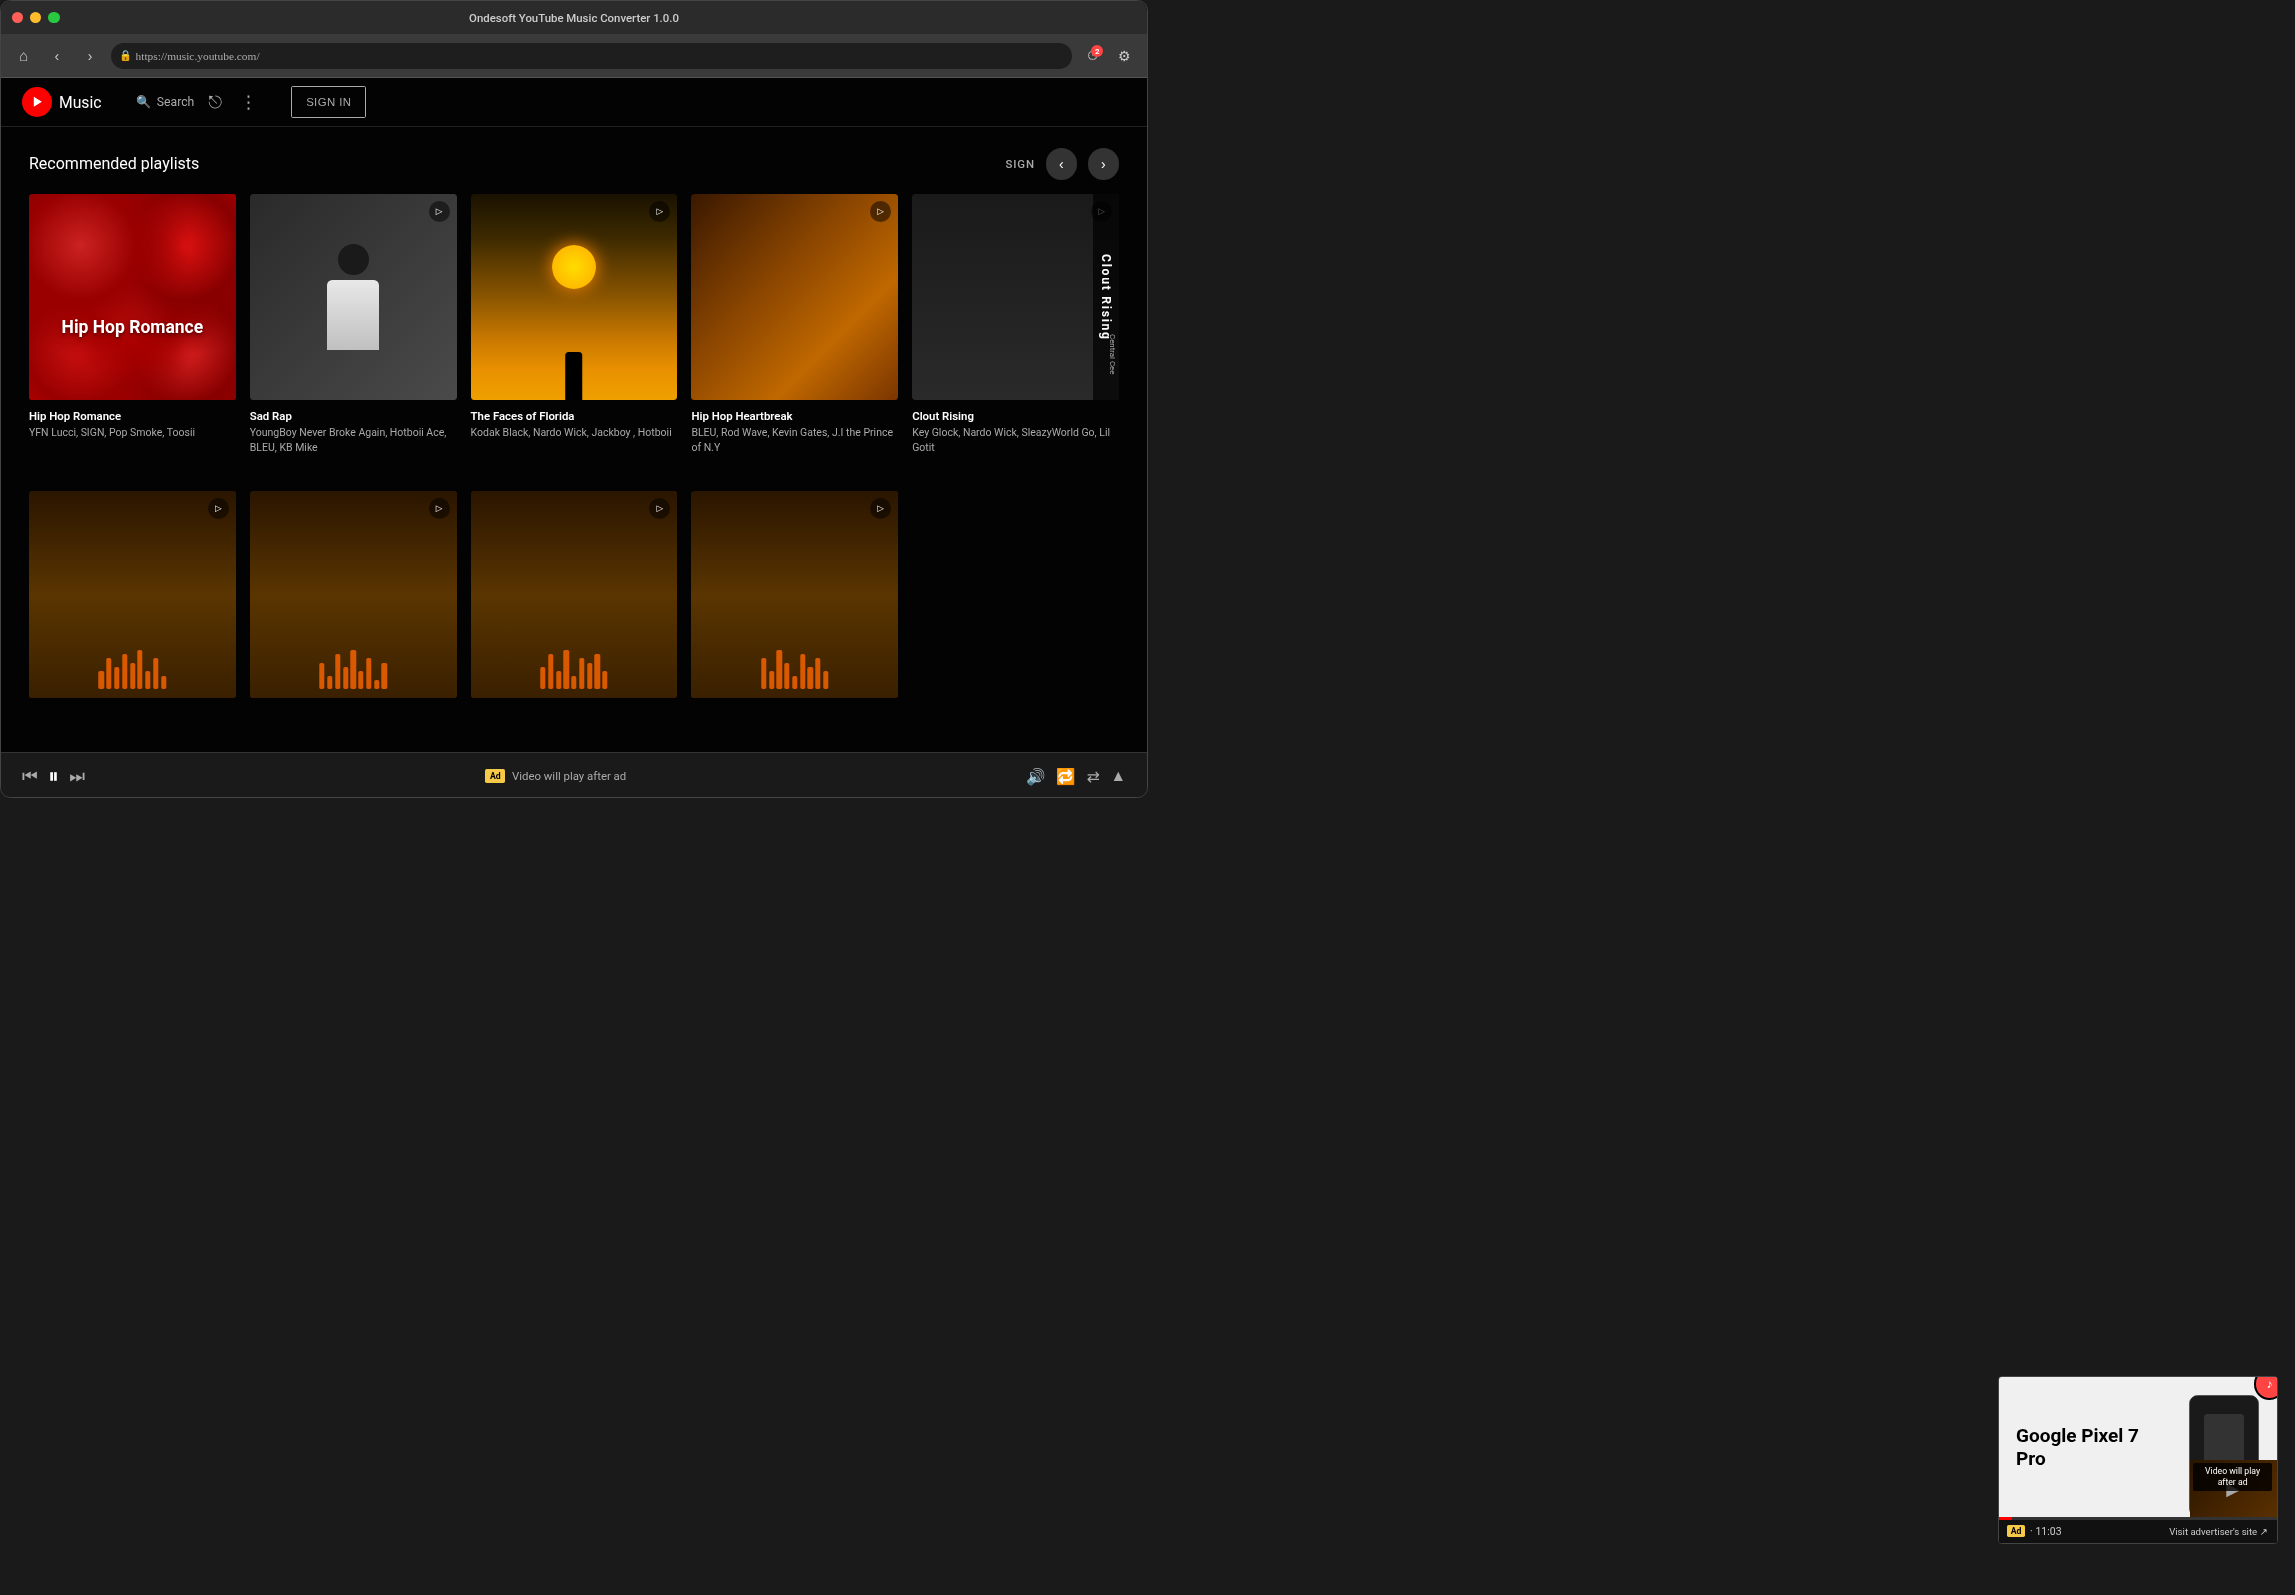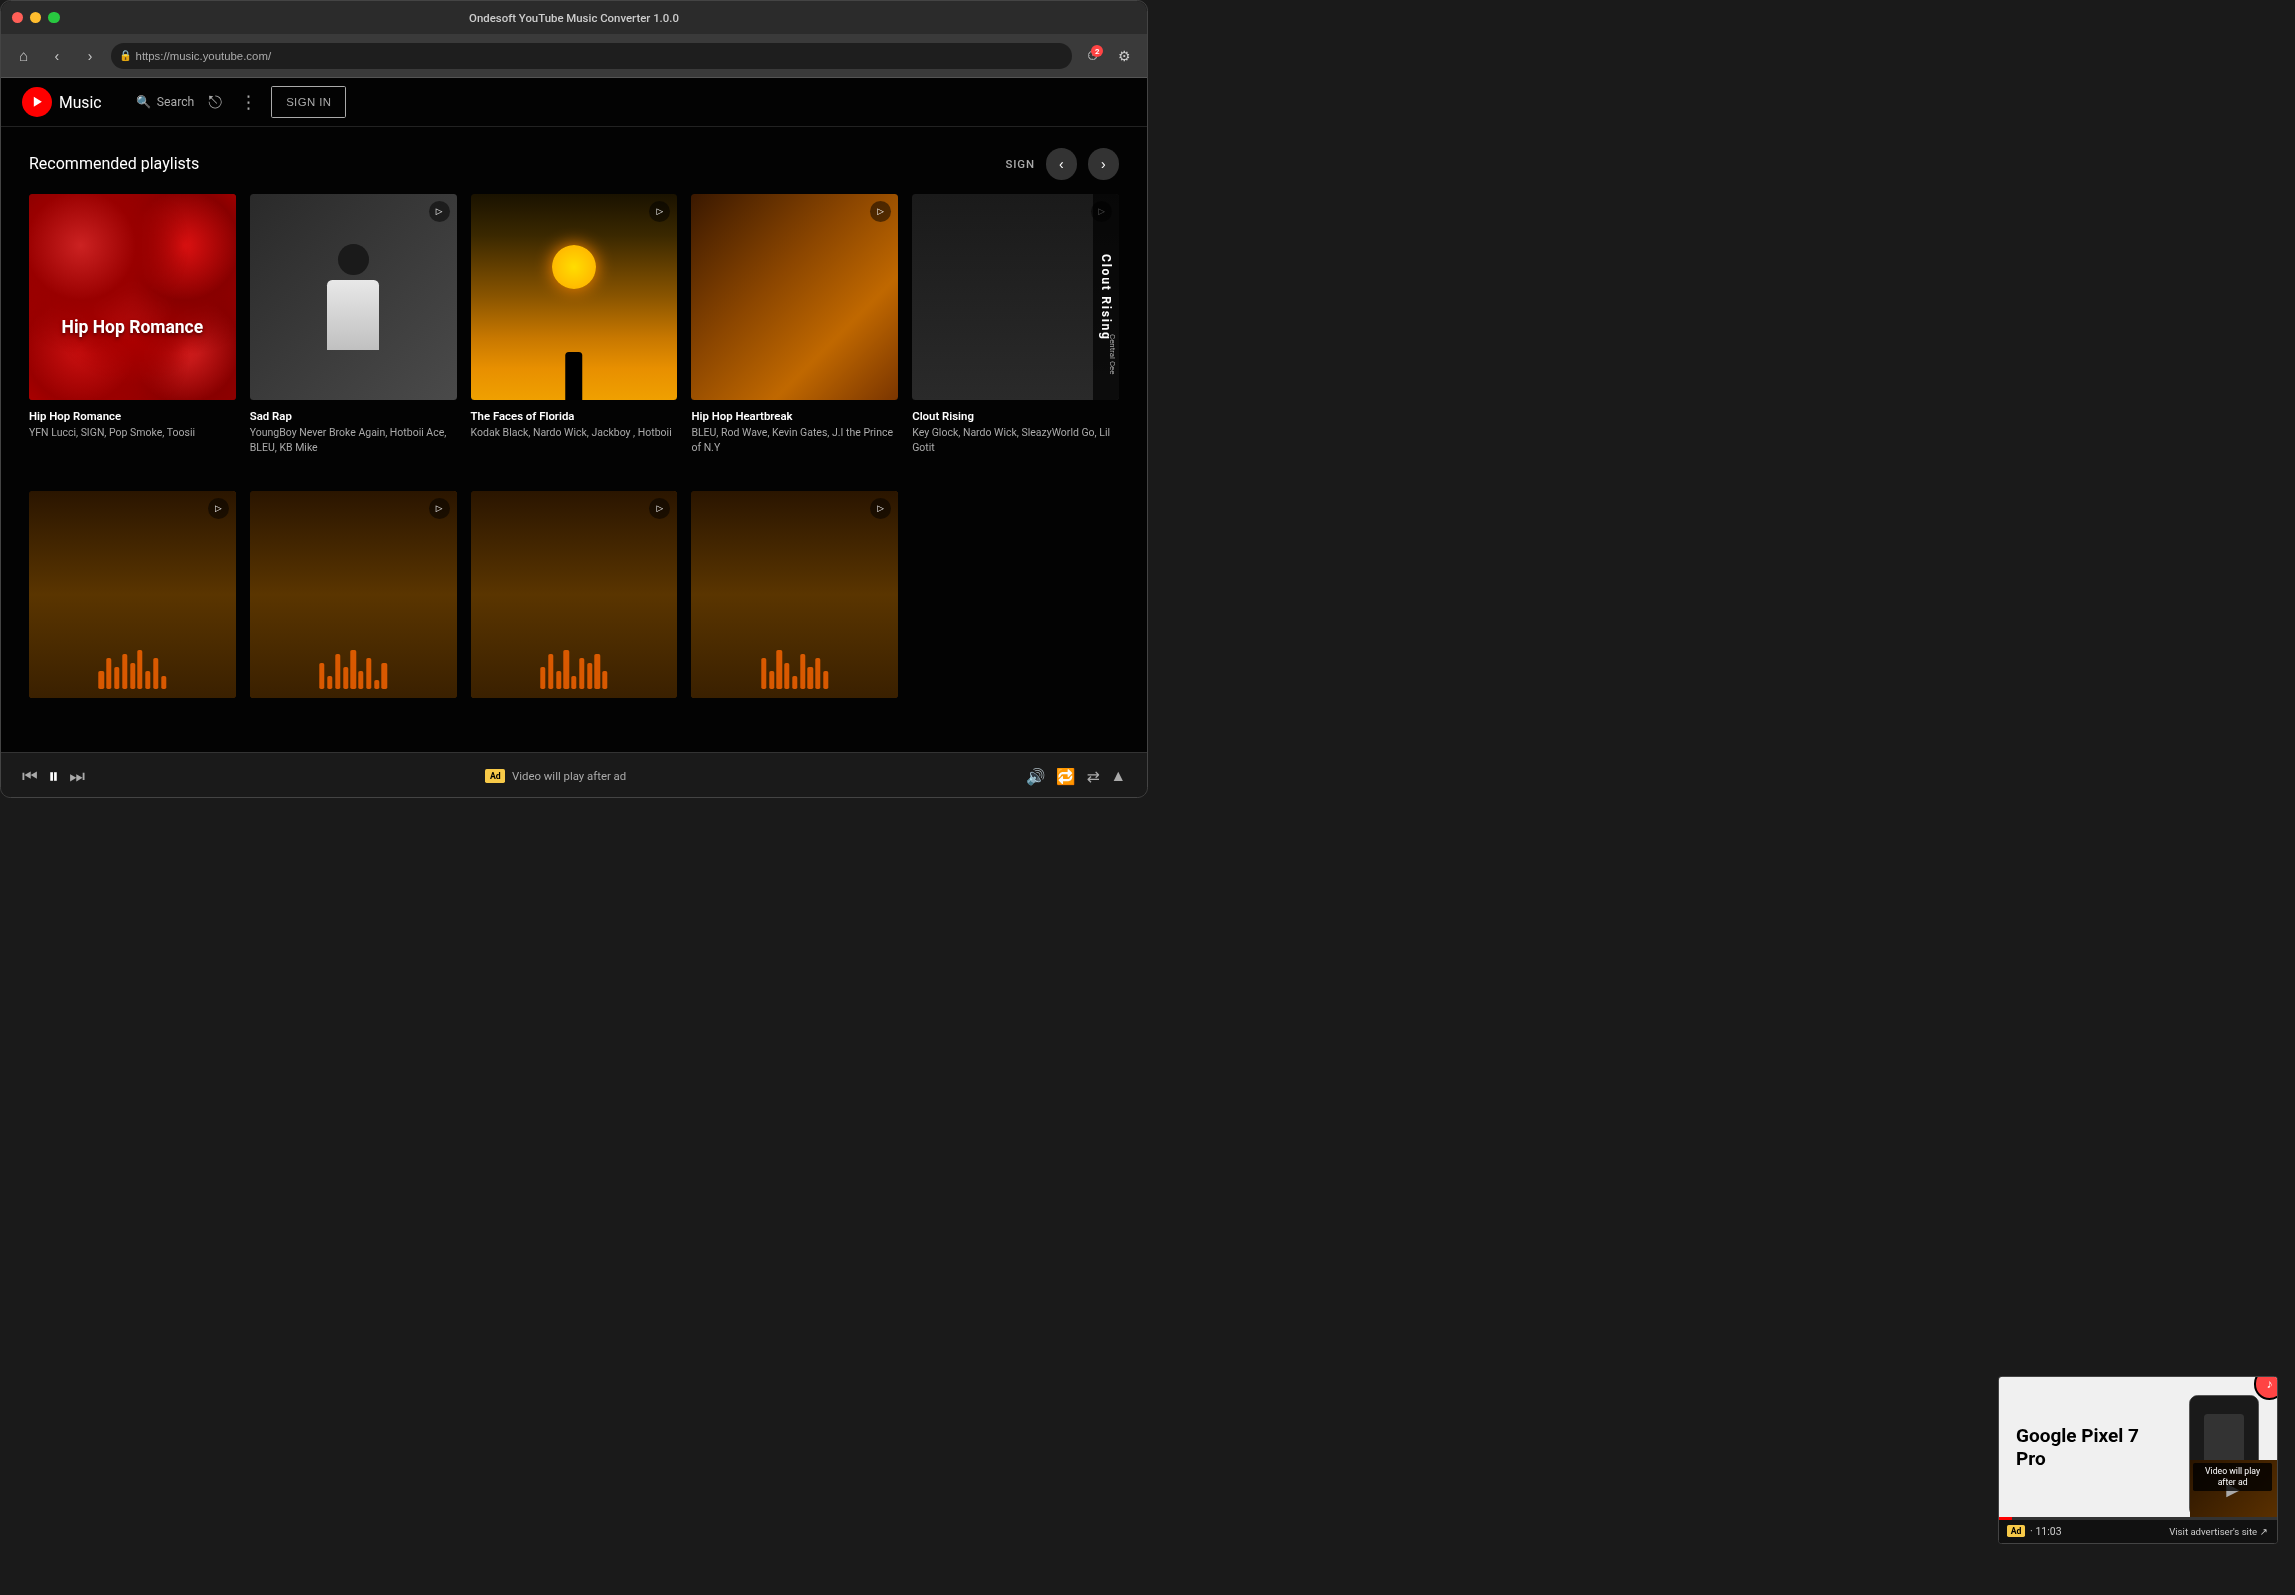--- a/index.html
+++ b/index.html
@@ -89,20 +89,21 @@
     .address-input {
       width: 100%;
       height: 26px;
       background: #1e1e1e;
       border: none;
       border-radius: 13px;
       color: #aaa;
       font-size: 11.4px;
       padding: 0 10.5px 0 24.5px;
       outline: none;
+      font-family: Liberation Serif, serif;
     }
     .browser-right-icons {
       display: flex;
       align-items: center;
       gap: 7px;
     }
     .br-icon {
       width: 24.5px; height: 24.5px;
       color: #ccc;
       font-size: 14px;
@@ -191,20 +192,21 @@
     .sign-in-btn {
       border: 0.9px solid #aaa;
       color: #aaa;
       background: none;
       padding: 9px 14px;
       border-radius: 1.7px;
       font-size: 11.4px;
       font-weight: 500;
       cursor: pointer;
       letter-spacing: 0.4px;
+      margin-left: 20px;
     }
 
     
     .main-content {
       background: #030303;
       height: calc(798px - 33px - 44px - 49px - 47px);
       overflow-y: auto;
       padding: 21px 28px;
     }
     .section-header {

